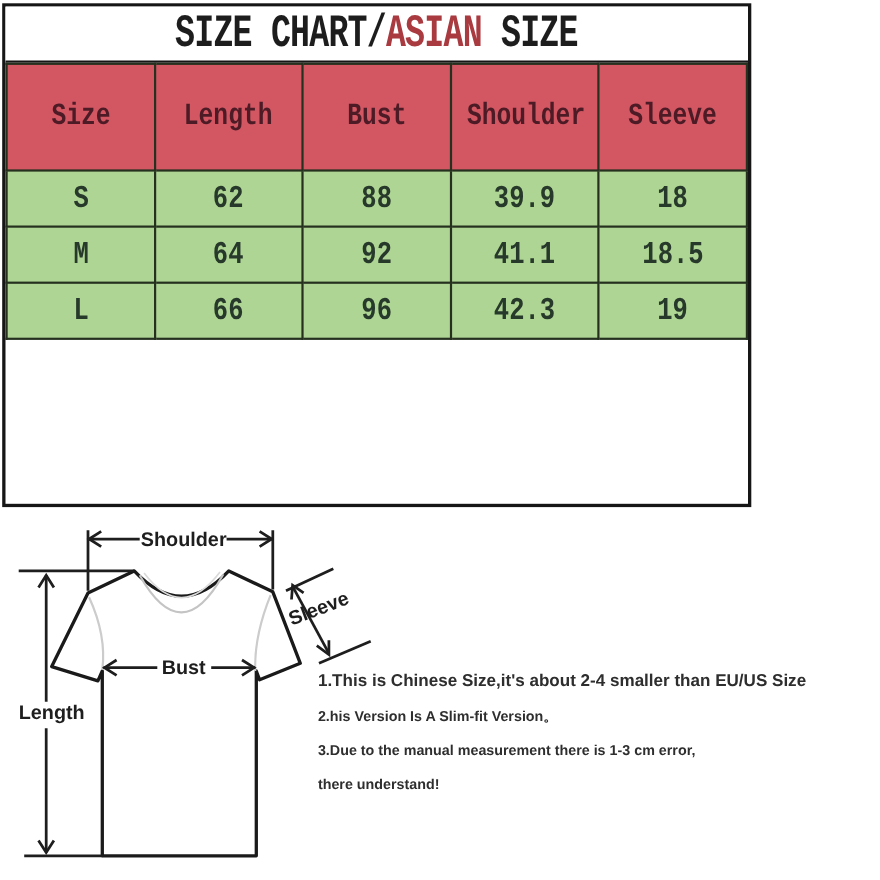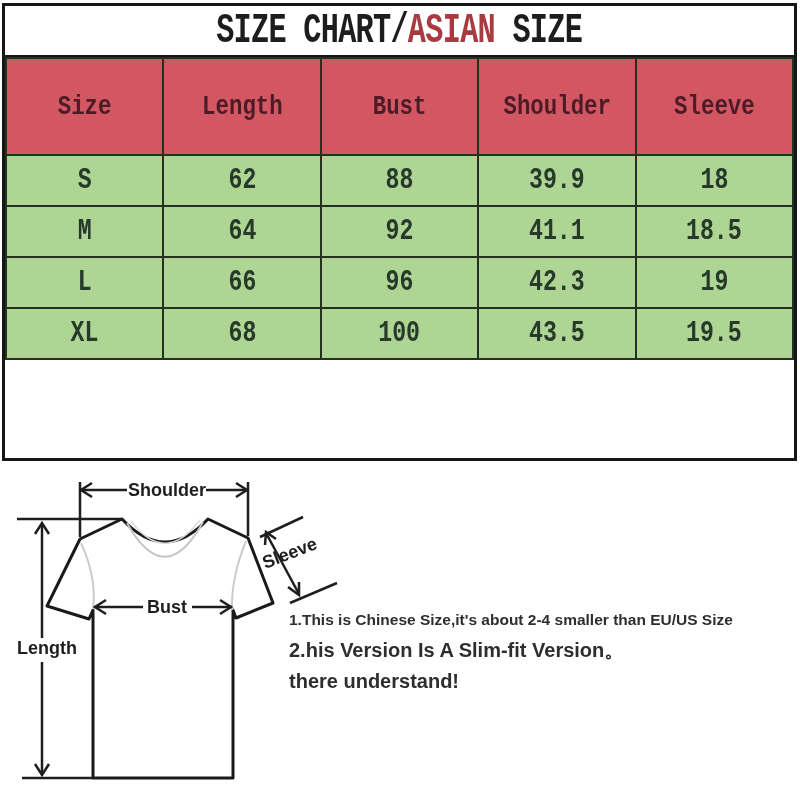--- a/index.html
+++ b/index.html
@@ -2,21 +2,21 @@
 <html style="--header-bg: #d25763; --row-bg: #aed593; --accent: #a83a40;"><head>
 <meta charset="utf-8">
 <style>
   html,body{margin:0;padding:0;}
   body{
     width:800px;height:800px;position:relative;background:#ffffff;
     font-family:"Liberation Sans",sans-serif;overflow:hidden;
   }
   
   .frame{
-    position:absolute;left:2px;top:3px;width:795px;height:458px;
+    position:absolute;left:2px;top:3px;width:681px;height:458px;
     border:3px solid #161616;box-sizing:border-box;background:#fff;
   }
   .title-band{
     height:49px;display:flex;align-items:center;justify-content:center;
     border-bottom:2px solid #161616;background:#fff;overflow:hidden;
   }
   .title-text{
     font-family:"Liberation Mono","DejaVu Sans Mono",monospace;
     font-weight:bold;font-size:42px;color:#1d1d1d;white-space:nowrap;
     transform:scaleX(0.72);letter-spacing:-1px;
@@ -41,21 +41,21 @@
   .shirt-svg text{
     font-family:"Liberation Sans","DejaVu Sans",sans-serif;
     font-weight:bold;font-size:18px;fill:#1e1e1e;
   }
   
   .notes{
     position:absolute;left:289px;top:604px;width:511px;
     font-family:Liberation Sans, sans-serif;
     font-weight:bold;color:#2e2e2e;
   }
-  .note-line{white-space:nowrap;line-height:31px;font-size:20px;}
+  .note-line{white-space:nowrap;line-height:31px;font-size:13px;}
   .note-line.first{font-size:15.5px;}
 </style>
 </head>
 <body>
 
 <div class="frame">
   <div class="title-band">
     <div class="title-text"><span>SIZE CHART/</span><span class="red">ASIAN</span><span> SIZE</span></div>
   </div>
 
@@ -83,27 +83,20 @@
         <td><span class="tcell">92</span></td>
         <td><span class="tcell">41.1</span></td>
         <td><span class="tcell">18.5</span></td>
       </tr>
       <tr>
         <td><span class="tcell">L</span></td>
         <td><span class="tcell">66</span></td>
         <td><span class="tcell">96</span></td>
         <td><span class="tcell">42.3</span></td>
         <td><span class="tcell">19</span></td>
-      </tr>
-      <tr>
-        <td><span class="tcell">XL</span></td>
-        <td><span class="tcell">68</span></td>
-        <td><span class="tcell">100</span></td>
-        <td><span class="tcell">43.5</span></td>
-        <td><span class="tcell">19.5</span></td>
       </tr>
     </tbody>
   </table>
 </div>
 
 <svg class="shirt-svg" viewBox="0 0 330 330">
 
   <path d="M70,73 L112,53 Q155,99 198,53 L238,72 L263,137 L226,152 L223,144 L223,312 L83,312 L83,144 L79,153 L37,140 Z" fill="#ffffff" stroke="#1a1a1a" stroke-width="3" stroke-linejoin="round"></path>
 
   <g fill="none">
@@ -147,14 +140,15 @@
     <line x1="256" y1="67" x2="289" y2="128"></line>
     <polyline points="266,73 256,66 255,79"></polyline>
     <polyline points="289,116 289,129 278,121"></polyline>
   </g>
   <text x="280" y="93" text-anchor="middle" transform="rotate(-21 280 88)">Sleeve</text>
 </svg>
 
 <div class="notes">
   <div class="note-line first">1.This is Chinese Size,it's about 2-4 smaller than EU/US Size</div>
   <div class="note-line">2.his Version Is A Slim-fit Version。</div>
+  <div class="note-line">3.Due to the manual measurement there is 1-3 cm error,</div>
   <div class="note-line">there understand!</div>
 </div>
 
 </body></html>

